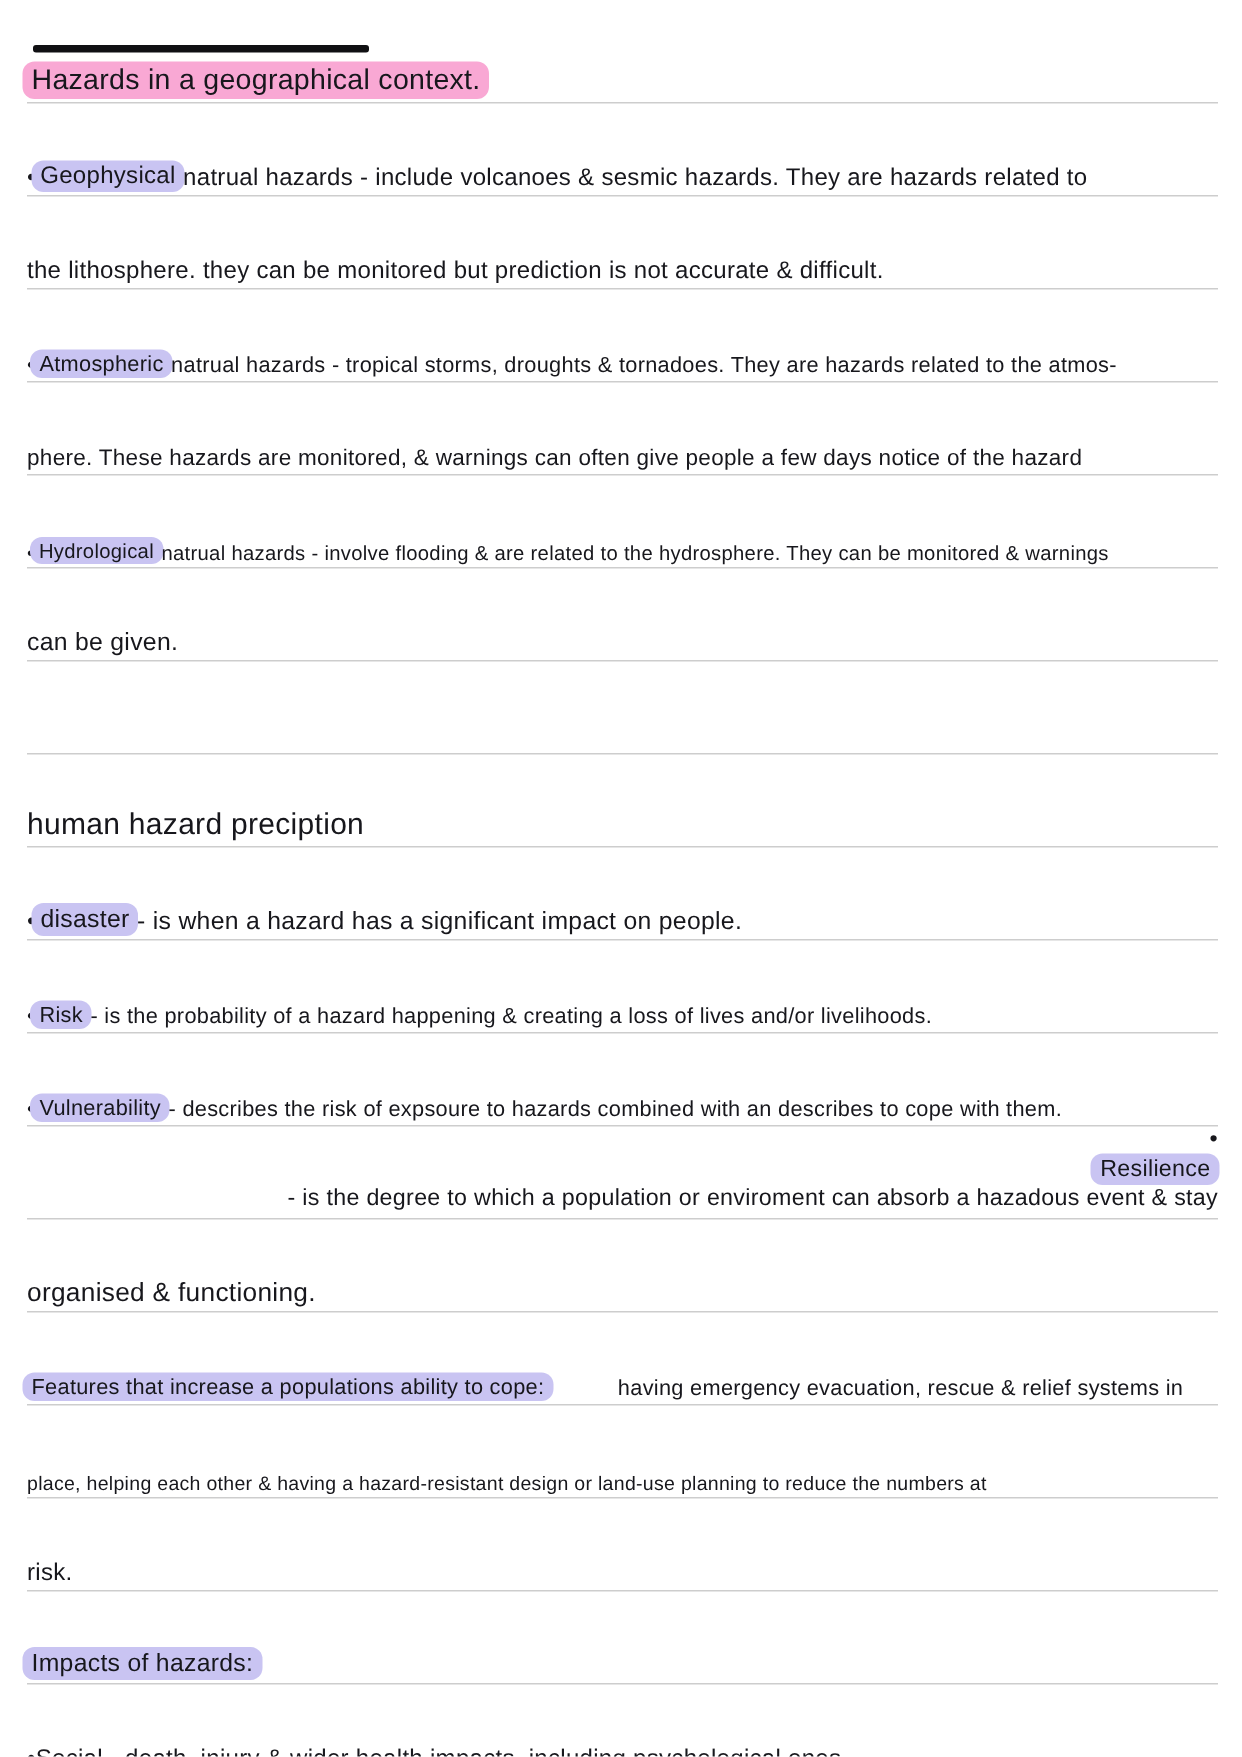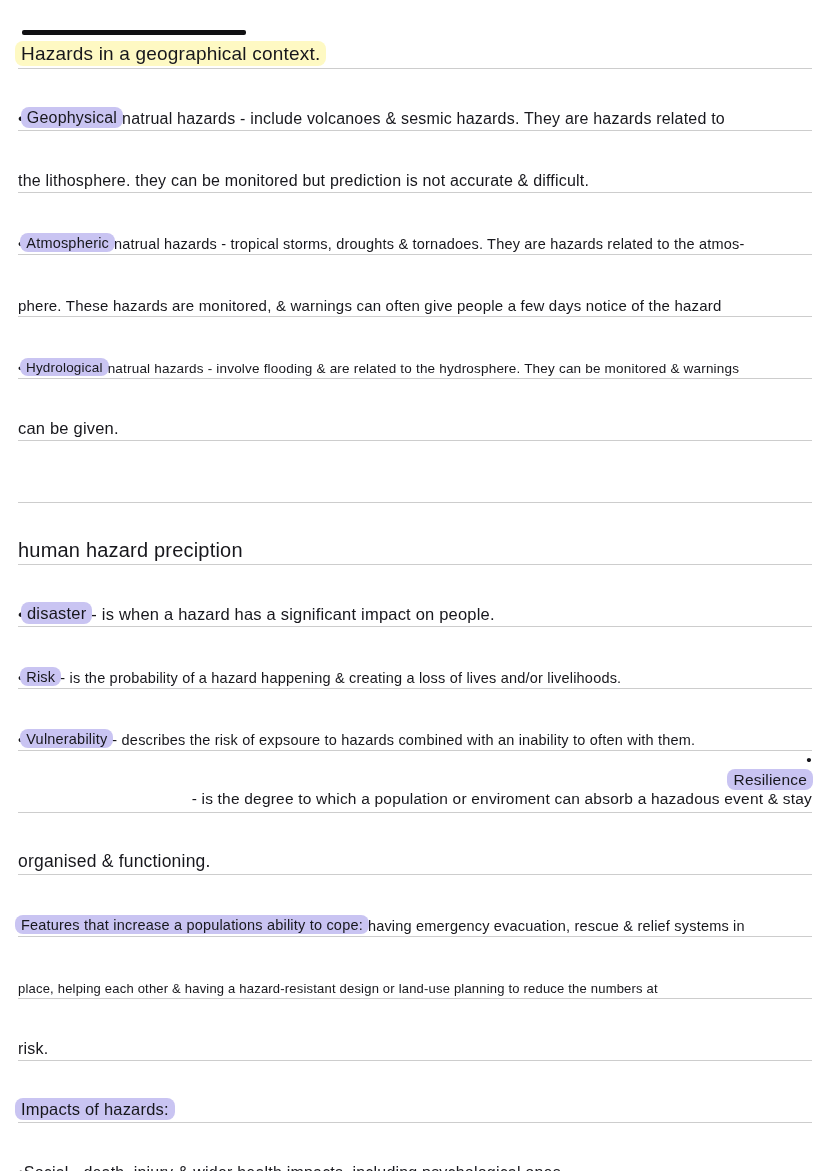--- a/index.html
+++ b/index.html
@@ -41,21 +41,21 @@
   }
   .note-line.first {
     height: 66px;
   }
   .hl {
     border-radius: 8px;
     padding: 2px 6px 1px 6px;
     margin-left: -3px;
     margin-right: -1px;
   }
-  .hl-cyan   { background: #fef9c3; }
+  .hl-cyan   { background: #f9a8d4; }
   .hl-purple { background: #c9c4f2; }
   .seg { display: inline; }
 </style>
 </head>
 <body>
 
 <div class="top-marker"></div>
 
 <div class="notes">
     <div class="note-line first" style="font-size: 19px; border-bottom-color: rgb(205, 205, 205);">
@@ -95,31 +95,31 @@
       <span class="seg"> - is when a hazard has a significant impact on people.</span>
     </div>
     <div class="note-line" style="font-size: 14.5px; border-bottom-color: rgb(205, 205, 205);">
       <span class="seg">• </span>
       <span class="seg hl hl-purple">Risk</span>
       <span class="seg"> - is the probability of a hazard happening &amp; creating a loss of lives and/or livelihoods.</span>
     </div>
     <div class="note-line" style="font-size: 14.5px; border-bottom-color: rgb(205, 205, 205);">
       <span class="seg">• </span>
       <span class="seg hl hl-purple">Vulnerability</span>
-      <span class="seg"> - describes the risk of expsoure to hazards combined with an inability to often with them.</span>
+      <span class="seg"> - describes the risk of expsoure to hazards combined with an describes to cope with them.</span>
     </div>
     <div class="note-line" style="font-size: 15.5px; border-bottom-color: rgb(205, 205, 205); flex-direction: column;">
       <span class="seg">• </span>
       <span class="seg hl hl-purple">Resilience</span>
       <span class="seg"> - is the degree to which a population or enviroment can absorb a hazadous event &amp; stay</span>
     </div>
     <div class="note-line" style="font-size: 17.5px; border-bottom-color: rgb(205, 205, 205);">
       <span class="seg">organised &amp; functioning.</span>
     </div>
-    <div class="note-line" style="font-size: 14.5px; border-bottom-color: rgb(205, 205, 205);">
+    <div class="note-line" style="font-size: 14.5px; border-bottom-color: rgb(205, 205, 205); gap: 44px;">
       <span class="seg hl hl-purple">Features that increase a populations ability to cope:</span>
       <span class="seg"> having emergency evacuation, rescue &amp; relief systems in</span>
     </div>
     <div class="note-line" style="font-size: 13px; border-bottom-color: rgb(205, 205, 205);">
       <span class="seg">place, helping each other &amp; having a hazard-resistant design or land-use planning to reduce the numbers at</span>
     </div>
     <div class="note-line" style="font-size: 16px; border-bottom-color: rgb(205, 205, 205);">
       <span class="seg">risk.</span>
     </div>
     <div class="note-line" style="font-size: 16.5px; border-bottom-color: rgb(205, 205, 205);">

